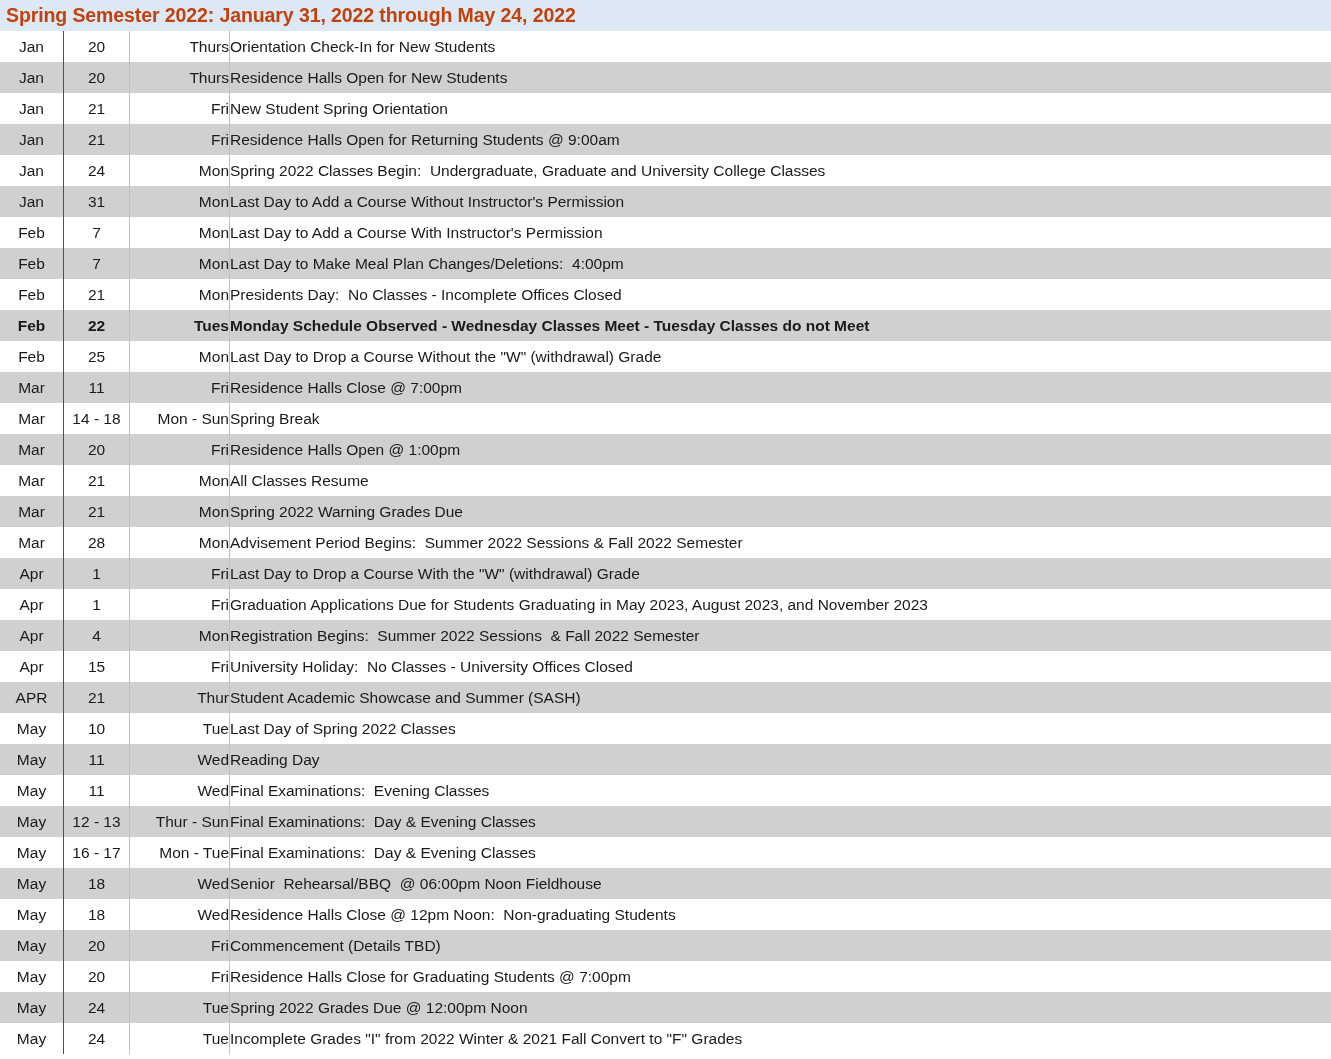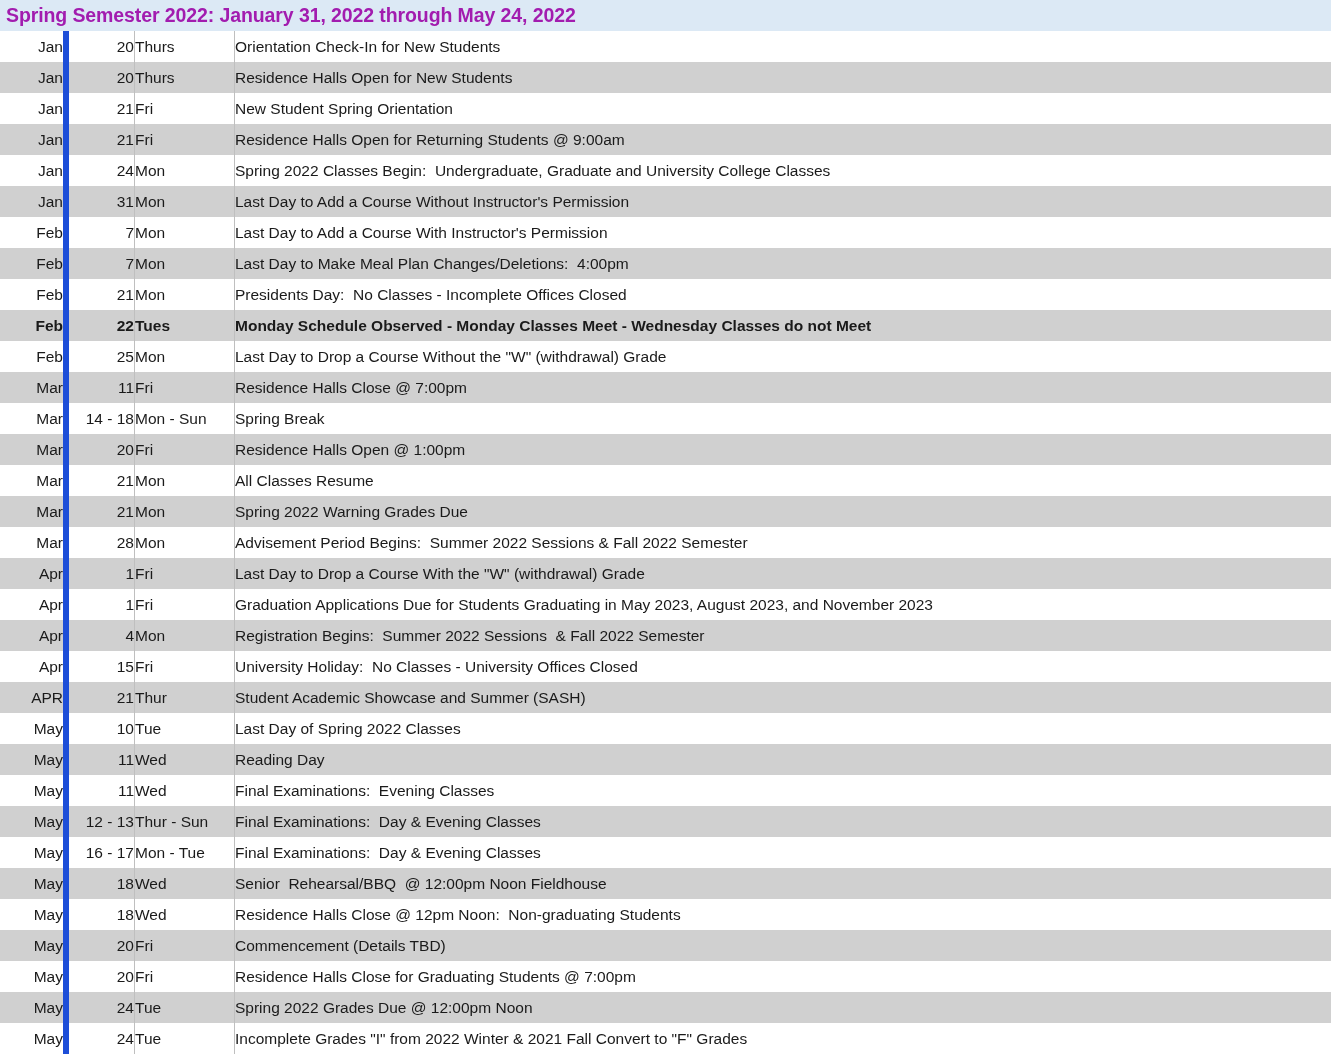--- a/index.html
+++ b/index.html
@@ -26,21 +26,21 @@
     background: #dce9f5;
     display: flex;
     align-items: center;
     padding: 0 0 0 6px;
     box-sizing: border-box;
   }
   .title-text {
     font-size: 19.5px;
     font-weight: bold;
     letter-spacing: -0.1px;
-    color: #a21caf;
+    color: #c2410c;
     white-space: nowrap;
   }
 
   
   .cal-table {
     width: 1331px;
     border-collapse: collapse;
     table-layout: fixed;
   }
   .cal-table tr {
@@ -49,23 +49,23 @@
   .cal-table td {
     height: 31px;
     padding: 0;
     font-size: 15.5px;
     color: #1a1a1a;
     vertical-align: middle;
     white-space: pre;
     overflow: hidden;
   }
 
-  .col-month  { width: 63px;  text-align: right; border-right: 6px solid #1d4ed8; }
-  .col-day    { width: 65px;  text-align: right; border-right: 1px solid #bfbfbf; }
-  .col-wd     { width: 100px; text-align: left; padding-left: 9px;
+  .col-month  { width: 63px;  text-align: center; border-right: 1px solid #1d4ed8; }
+  .col-day    { width: 65px;  text-align: center; border-right: 1px solid #bfbfbf; }
+  .col-wd     { width: 100px; text-align: right; padding-left: 9px;
                 box-sizing: border-box; border-right: 1px solid #bfbfbf; }
   .col-event  { width: 1103px; text-align: left; padding-left: 6px;
                 box-sizing: border-box; }
 
   tr.shaded td { background: #d0d0d0; }
   tr.plain  td { background: #ffffff; }
 
   tr.bold td {
     font-weight: bold;
   }
@@ -132,21 +132,21 @@
         <tr class="plain">
           <td class="col-month">Feb</td>
           <td class="col-day">21</td>
           <td class="col-wd">Mon</td>
           <td class="col-event">Presidents Day:  No Classes - Incomplete Offices Closed</td>
         </tr>
         <tr class="shaded bold">
           <td class="col-month">Feb</td>
           <td class="col-day">22</td>
           <td class="col-wd">Tues</td>
-          <td class="col-event">Monday Schedule Observed - Monday Classes Meet - Wednesday Classes do not Meet</td>
+          <td class="col-event">Monday Schedule Observed - Wednesday Classes Meet - Tuesday Classes do not Meet</td>
         </tr>
         <tr class="plain">
           <td class="col-month">Feb</td>
           <td class="col-day">25</td>
           <td class="col-wd">Mon</td>
           <td class="col-event">Last Day to Drop a Course Without the "W" (withdrawal) Grade</td>
         </tr>
         <tr class="shaded">
           <td class="col-month">Mar</td>
           <td class="col-day">11</td>
@@ -240,21 +240,21 @@
         <tr class="plain">
           <td class="col-month">May</td>
           <td class="col-day">16 - 17</td>
           <td class="col-wd">Mon - Tue</td>
           <td class="col-event">Final Examinations:  Day &amp; Evening Classes</td>
         </tr>
         <tr class="shaded">
           <td class="col-month">May</td>
           <td class="col-day">18</td>
           <td class="col-wd">Wed</td>
-          <td class="col-event">Senior  Rehearsal/BBQ  @ 12:00pm Noon Fieldhouse</td>
+          <td class="col-event">Senior  Rehearsal/BBQ  @ 06:00pm Noon Fieldhouse</td>
         </tr>
         <tr class="plain">
           <td class="col-month">May</td>
           <td class="col-day">18</td>
           <td class="col-wd">Wed</td>
           <td class="col-event">Residence Halls Close @ 12pm Noon:  Non-graduating Students</td>
         </tr>
         <tr class="shaded">
           <td class="col-month">May</td>
           <td class="col-day">20</td>

